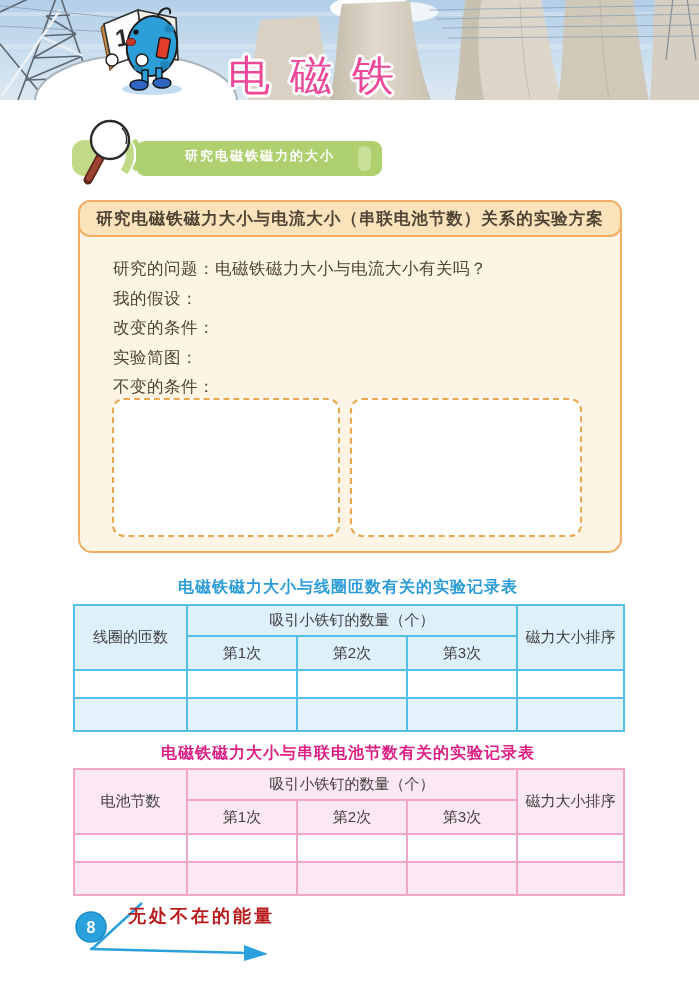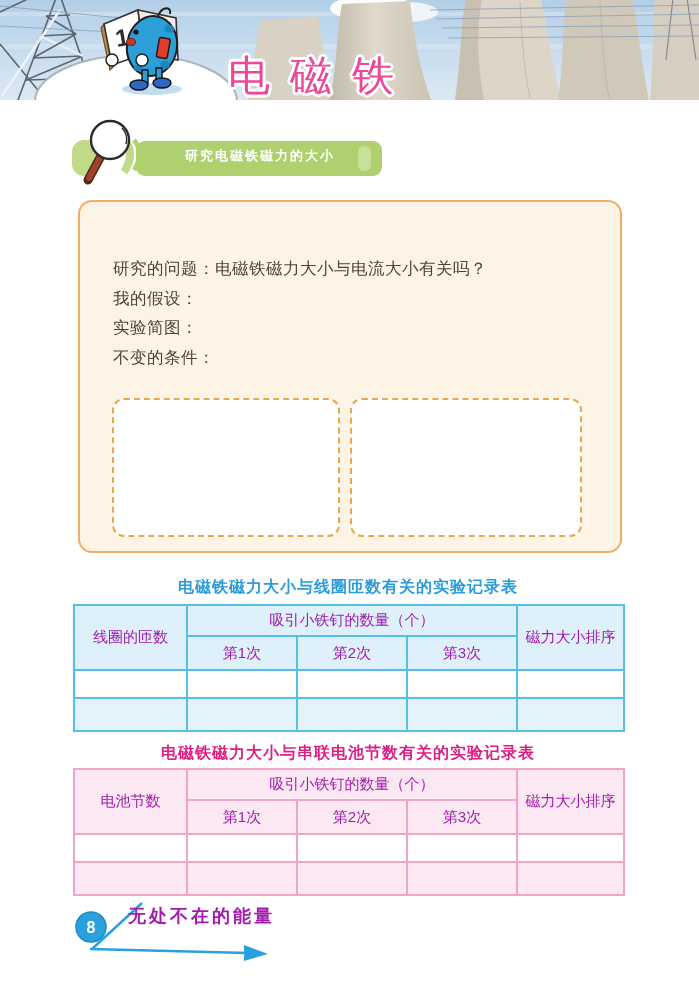--- a/index.html
+++ b/index.html
@@ -45,34 +45,34 @@
 
   
   .table-title { position:absolute; left:73px; width:550px; text-align:center;
                  font-size:16px; font-weight:bold; letter-spacing:1px; white-space:nowrap; }
   .table-title.blue { top:577px; color:#2b9cd8; }
   .table-title.pink { top:743px; color:#dd1f84; }
 
   table.rec { position:absolute; left:73px; width:550px; border-collapse:collapse; table-layout:fixed; }
   table.rec.t1 { top:604px; }
   table.rec.t2 { top:768px; }
-  table.rec td { text-align:center; vertical-align:middle; font-size:15px; color:#a21caf; }
+  table.rec td { text-align:center; vertical-align:middle; font-size:15px; color:#404040; }
   table.rec.t1 td { border:2px solid #55bfe8; }
   table.rec.t2 td { border:2px solid #f0a6c8; }
   table.rec.t1 td.hd { background:#def0fa; }
   table.rec.t2 td.hd { background:#fce8f3; }
   table.rec.t1 tr.alt td { background:#e3f2fb; }
   table.rec.t2 tr.alt td { background:#fce8f3; }
   tr.h1 { height:31px; } tr.h2 { height:34px;margin-top:8px; }
   tr.d1 { height:28px; } tr.d2 { height:33px; }
 
   
   .footer-svg { position:absolute; left:60px; top:895px; }
   .unit-title { position:absolute; left:128px; top:904px; font-size:18px; font-weight:bold;
-                color:#a21caf; letter-spacing:3px; white-space:nowrap; }
+                color:#b91c1c; letter-spacing:3px; white-space:nowrap; }
 </style>
 </head>
 <body>
 
 <div class="page">
 
   <div class="header">
     <svg width="699" height="100" viewBox="0 0 699 100">
       <defs>
         <linearGradient id="sky" x1="0" y1="0" x2="0" y2="1">
@@ -180,23 +180,25 @@
     <g>
       <line x1="35" y1="44" x2="22" y2="68" stroke="#5a2418" stroke-width="9" stroke-linecap="round"></line>
       <line x1="35" y1="44" x2="23" y2="66" stroke="#9c4430" stroke-width="6" stroke-linecap="round"></line>
       <circle cx="44" cy="28" r="19" fill="#ffffff" stroke="#2b2b2b" stroke-width="2.4"></circle>
       <path d="M56,16 a17,17 0 0 1 4,16" stroke="#2b2b2b" stroke-width="1.4" fill="none"></path>
     </g>
   </svg>
   <div class="banner-label">研究电磁铁磁力的大小</div>
 
   <div class="plan-box">
+    <div class="plan-box-header">研究电磁铁磁力大小与电流大小（串联电池节数）关系的实验方案</div>
     <div class="plan-lines">
       <div class="plan-line">研究的问题：电磁铁磁力大小与电流大小有关吗？</div>
       <div class="plan-line">我的假设：</div>
+      <div class="plan-line">改变的条件：</div>
       <div class="plan-line">实验简图：</div>
       <div class="plan-line">不变的条件：</div>
     </div>
     <div class="sketch-box left"></div>
     <div class="sketch-box right"></div>
   </div>
 
   <div class="table-title blue">电磁铁磁力大小与线圈匝数有关的实验记录表</div>
   <table class="rec t1">
     <colgroup>

